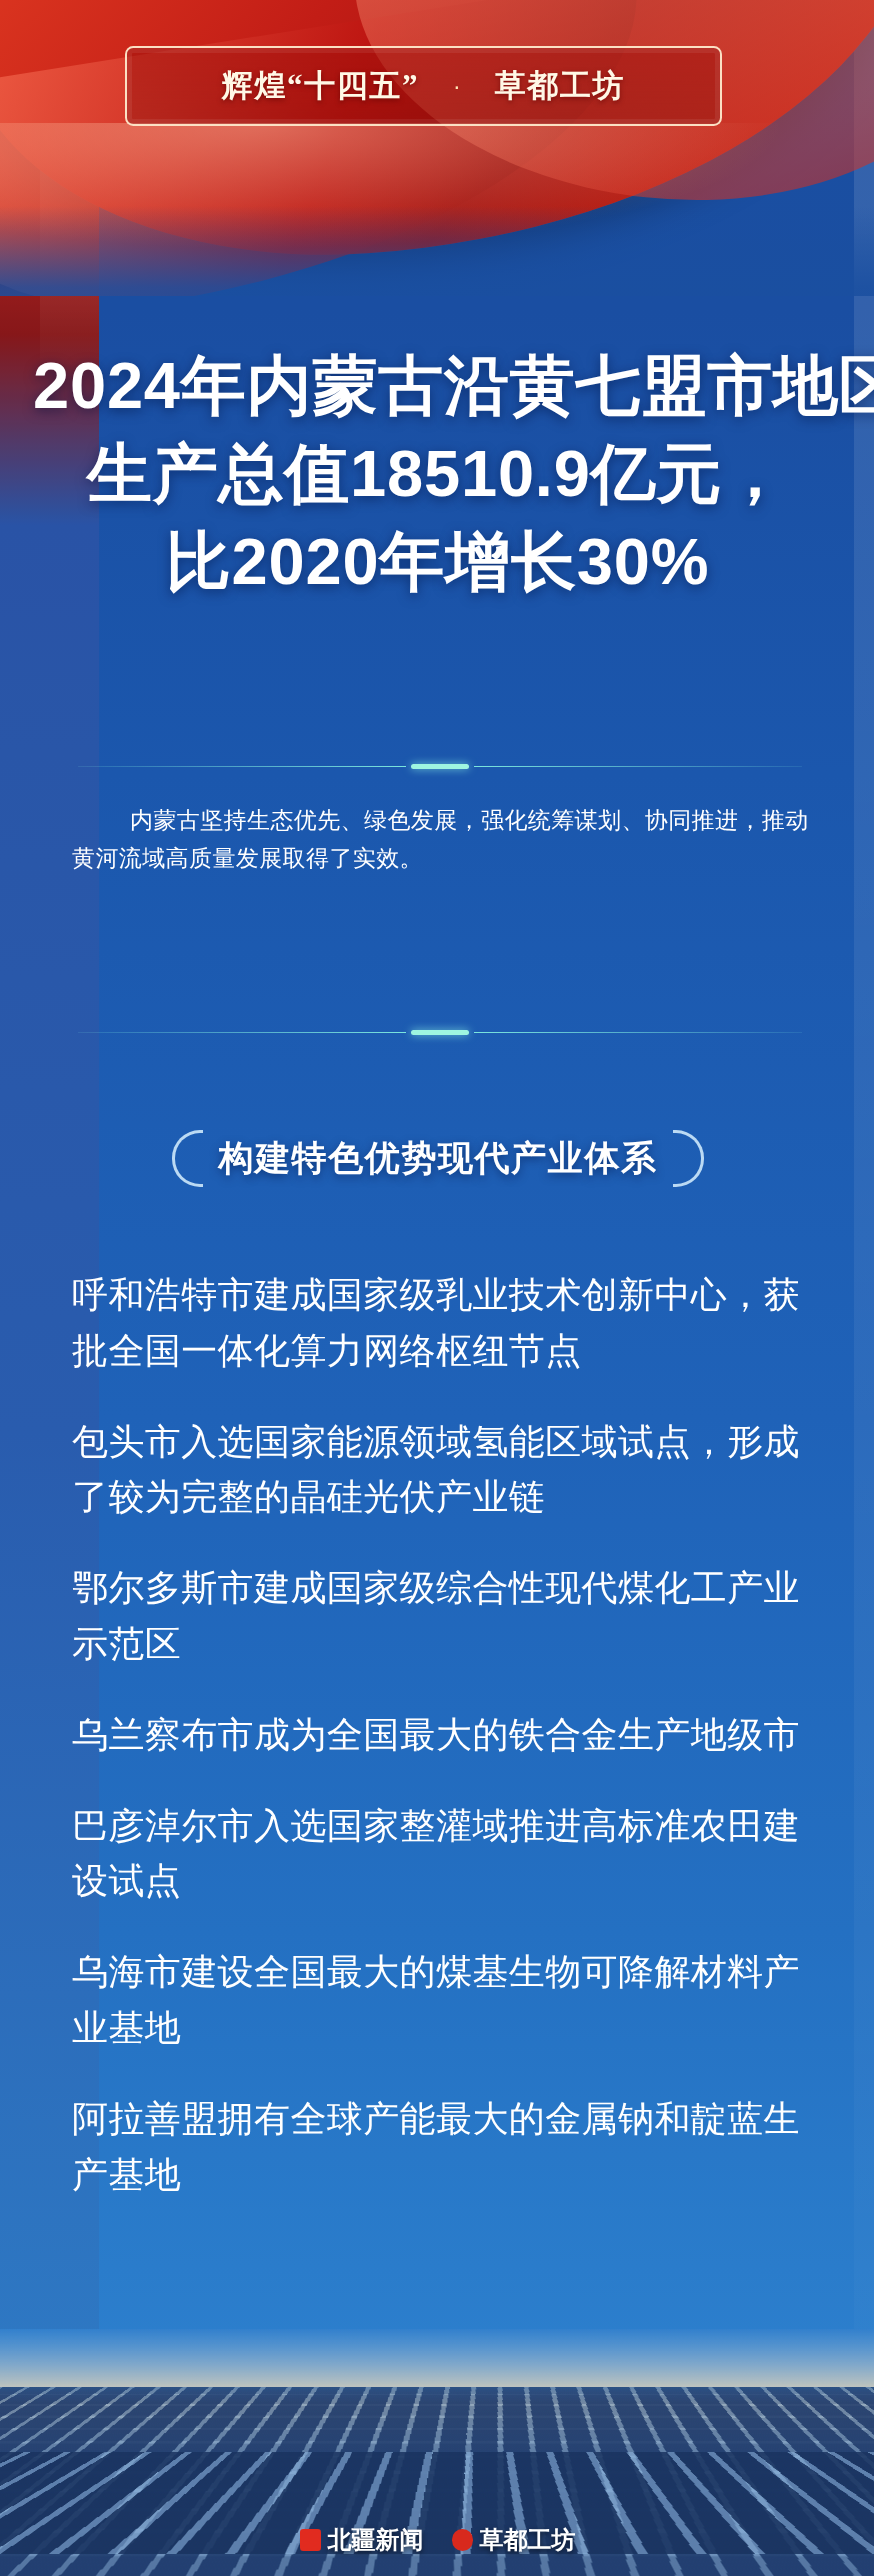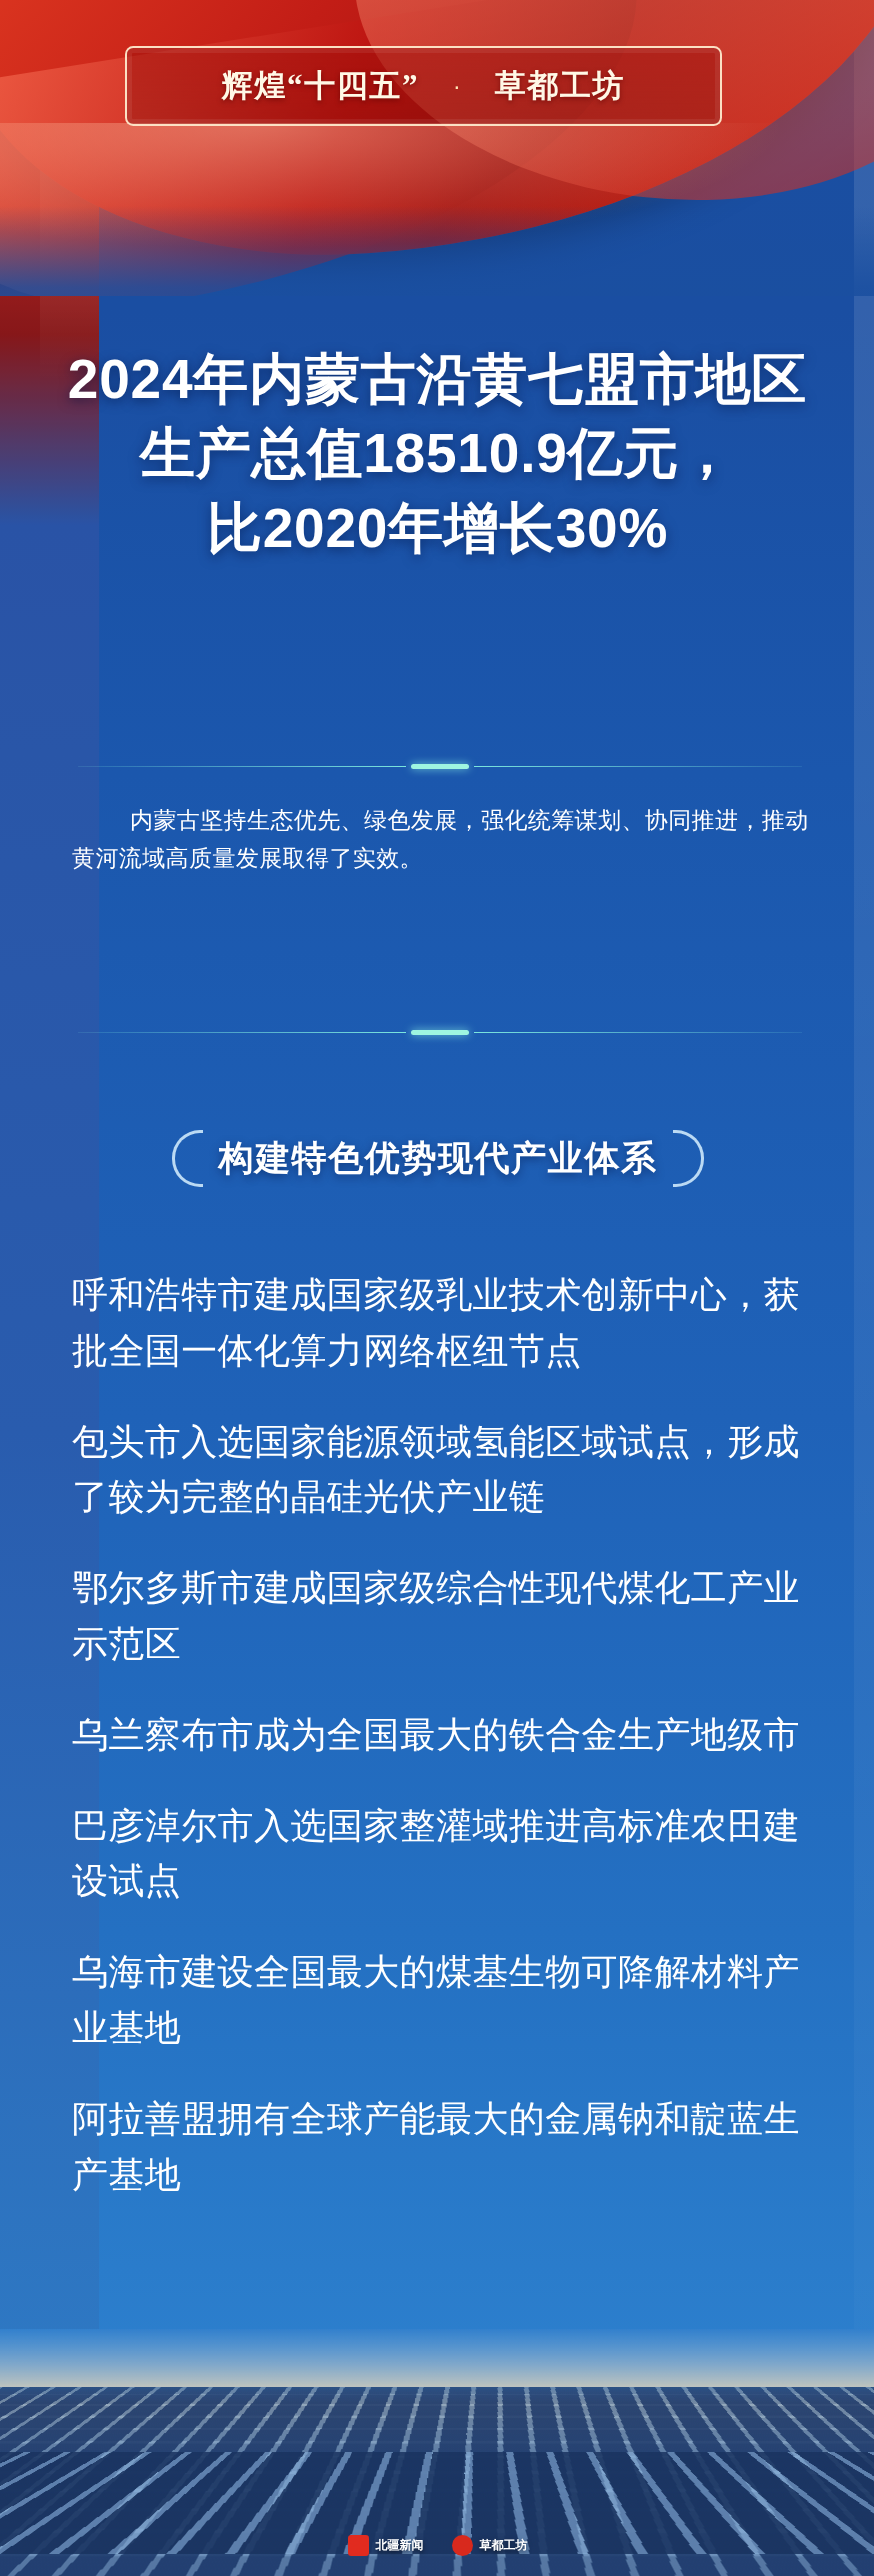--- a/index.html
+++ b/index.html
@@ -106,21 +106,21 @@
     text-shadow: 0 1.6px 5px rgba(90,0,0,.6);
   }
 
   
   .headline {
     position: absolute;
     left: 33px; top: 342px;
     width: 809px;
     text-align: center;
     color: #ffffff;
-    font-size: 55px;
+    font-size: 65px;
     line-height: 1.35;
     font-weight: bold;
     letter-spacing: 0.8px;
     text-shadow: 0 3.3px 11.5px rgba(0,20,70,.55);
   }
   .headline div { white-space: nowrap; }
 
   
   .divider {
     position: absolute;
@@ -237,21 +237,21 @@
 
   
   .footer {
     position: absolute;
     left: 0; bottom: 20px; width: 875px;
     display: flex; align-items: center; justify-content: center;
     gap: 28px;
   }
   .logo {
     display: flex; align-items: center; gap: 6.6px;
-    color: #ffffff; font-size: 12px; font-weight: bold;
+    color: #ffffff; font-size: 24px; font-weight: bold;
     text-shadow: 0 1.6px 5px rgba(0,0,0,.6);
   }
   .logo .mark {
     width: 21.4px; height: 21.4px;
     background: #e12b1f;
     border-radius: 3.3px;
     display: inline-block;
   }
   .logo .mark.round { border-radius: 50%; background: #d8291d; }
 

